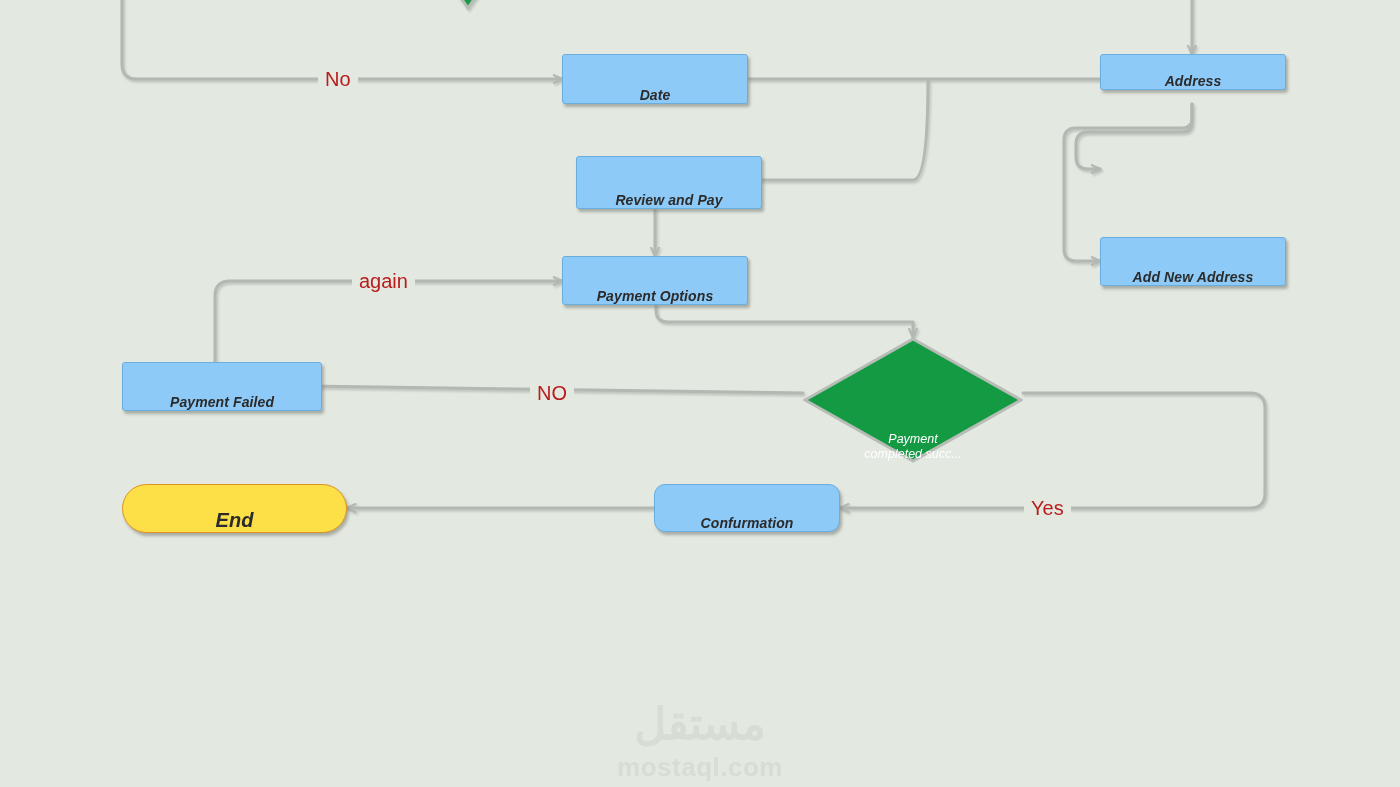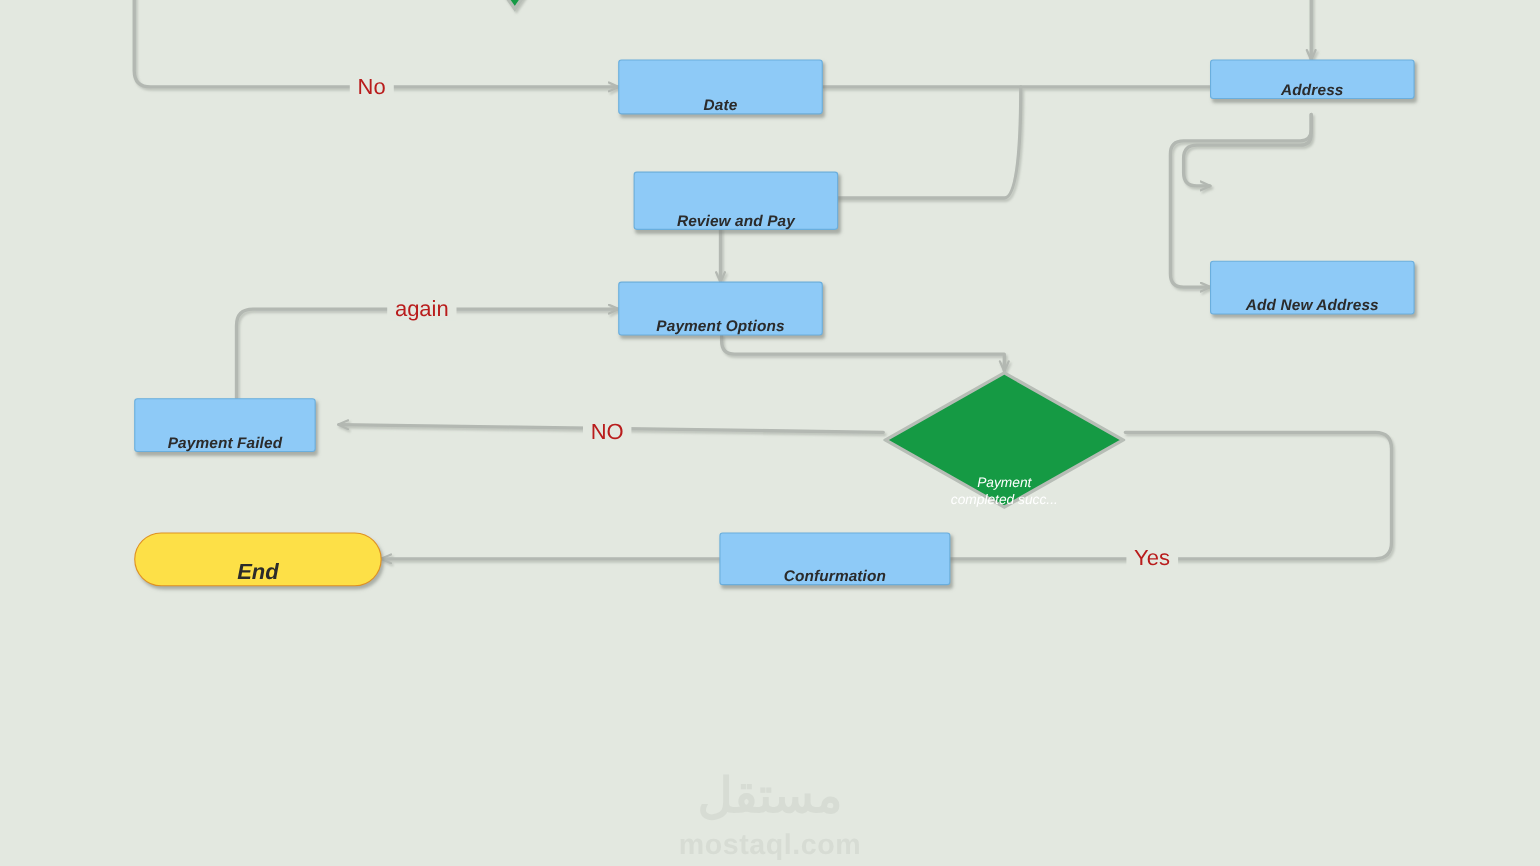--- a/index.html
+++ b/index.html
@@ -167,25 +167,25 @@
   </div>
 
   <div class="node node-process" style="left:576px; top:156px; width:186px; height:53px;">
     <span>Review and Pay</span>
   </div>
 
   <div class="node node-process" style="left:562px; top:256px; width:186px; height:49px;">
     <span>Payment Options</span>
   </div>
 
-  <div class="node node-process" style="left:122px; top:362px; width:165px; height:49px;">
+  <div class="node node-process" style="left:122px; top:362px; width:200px; height:49px;">
     <span>Payment Failed</span>
   </div>
 
-  <div class="node node-process" style="left:654px; top:484px; width:210px; height:48px;">
+  <div class="node node-process" style="left:654px; top:484px; width:186px; height:48px;border-radius:11px;">
     <span>Confurmation</span>
   </div>
 
   <div class="node node-terminator" style="left:122px; top:484px; width:225px; height:49px;">
     <span>End</span>
   </div>
 
   <div class="node node-decision" style="left:803px; top:337px; width:220px; height:126px;">
     <svg class="diamond-shape" viewBox="0 0 220 126" preserveAspectRatio="none">
       <polygon points="110,2 218,63 110,124 2,63" fill="#159a44" stroke="#b7bdb6" stroke-width="3"></polygon>

